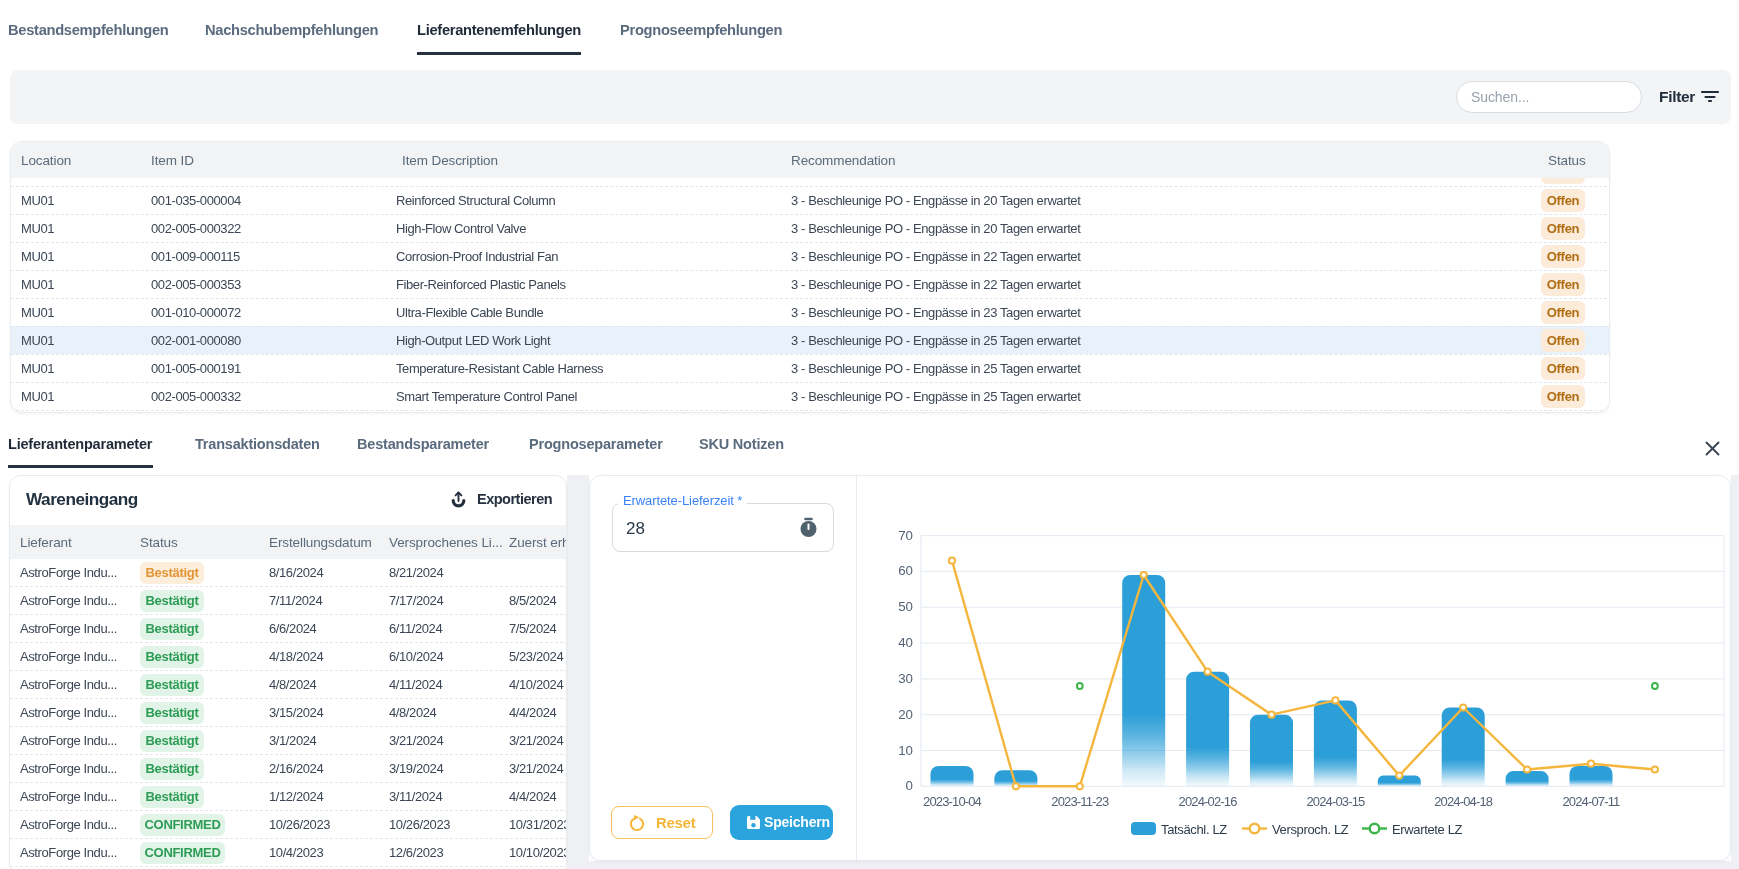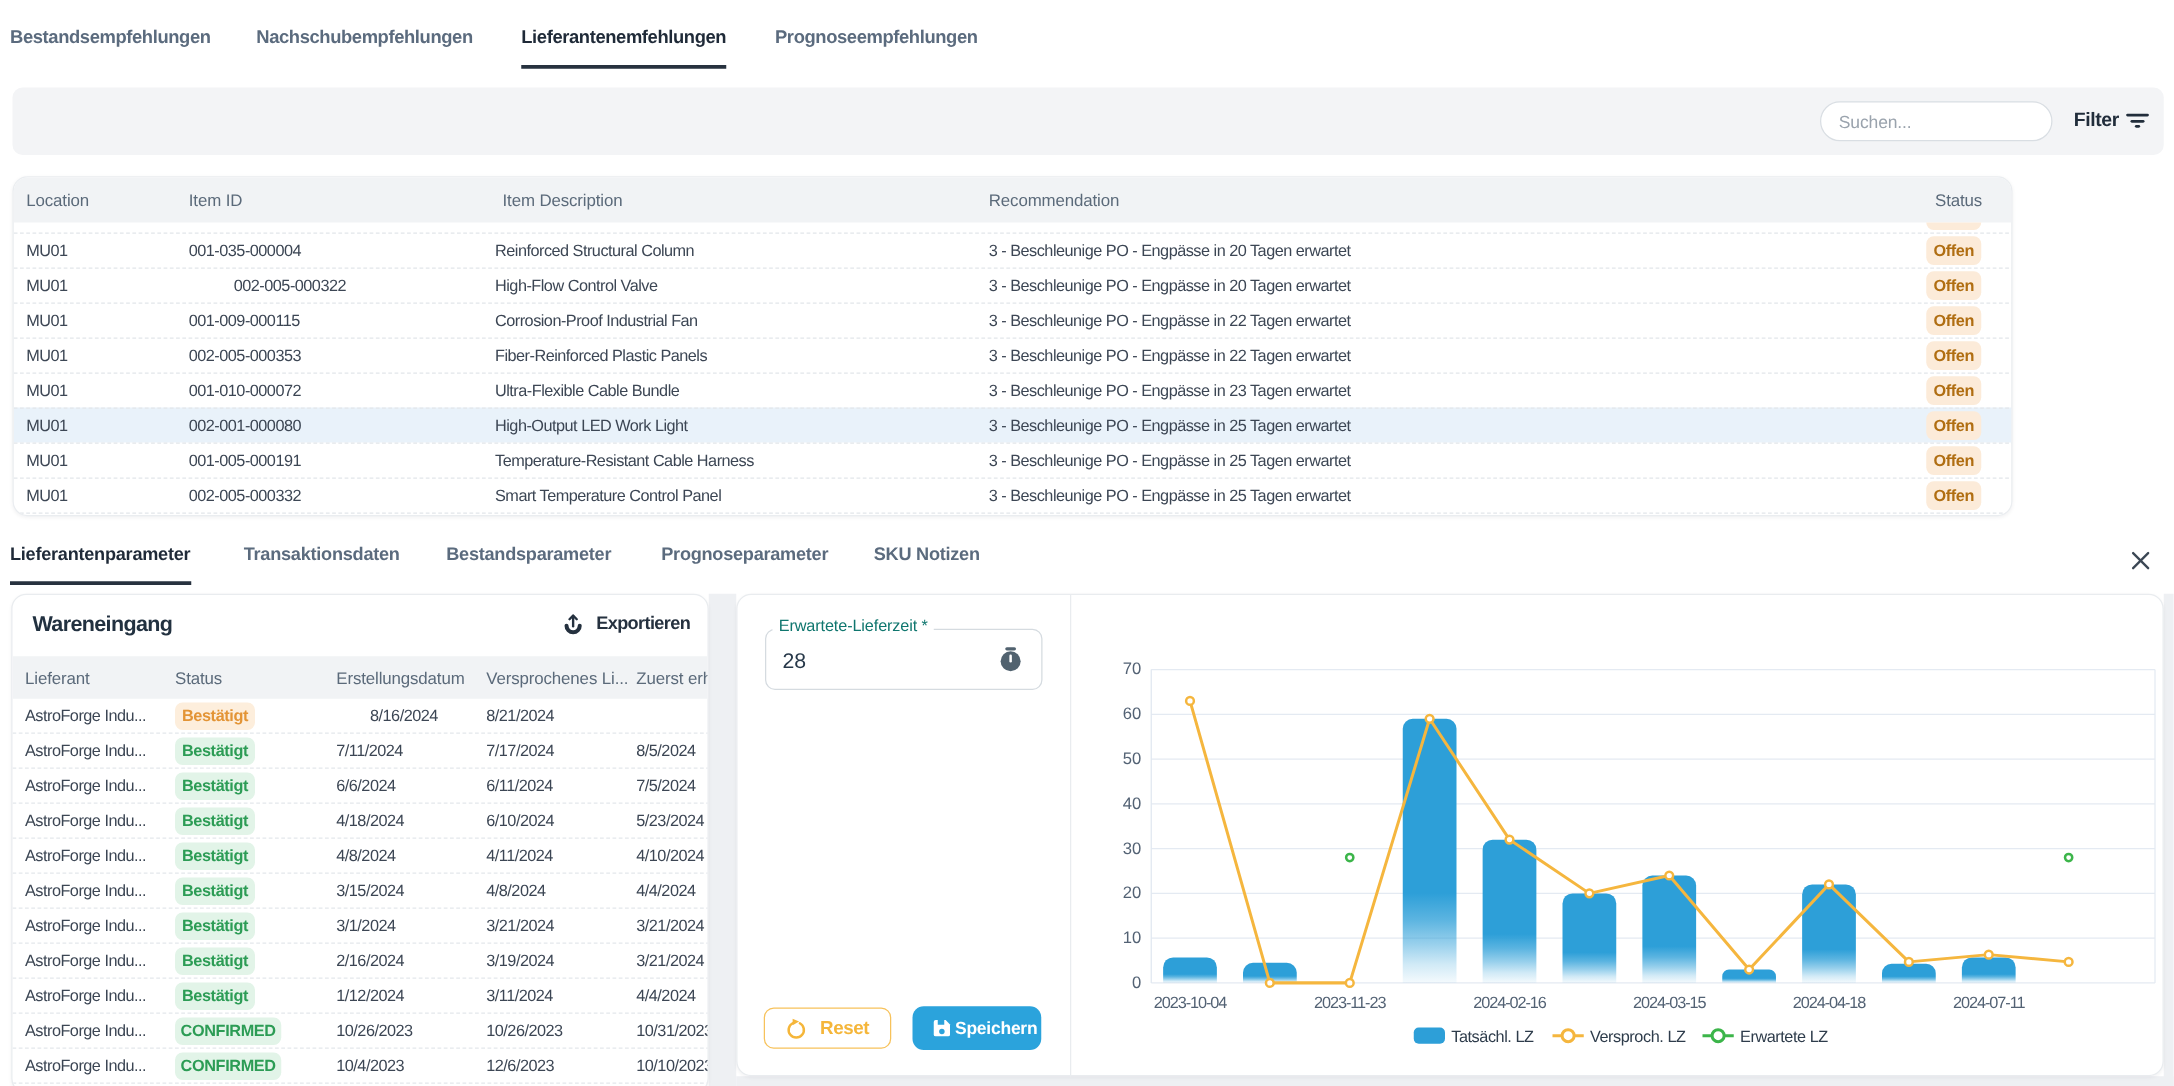--- a/index.html
+++ b/index.html
@@ -78,21 +78,21 @@
           <line x1="9" y1="8.2" x2="9" y2="12.6" stroke="#98a0a9" stroke-width="1.9" stroke-linecap="round"></line>
           <circle cx="9" cy="5.4" r="1.1" fill="#98a0a9"></circle>
         </svg></div>
 <div class="ic" style="left:1696px;top:5px;"><svg width="18" height="18" viewBox="0 0 18 18">
           <circle cx="9" cy="9" r="7.7" fill="none" stroke="#f2b43c" stroke-width="1.9"></circle>
           <path d="M9 4.8 L9 9 L12.6 9" fill="none" stroke="#f2b43c" stroke-width="1.9" stroke-linecap="round" stroke-linejoin="round"></path>
         </svg></div>
 </div>
 <div class="abs" style="left:0;top:71.5px;width:1721px;height:28px;border-top:1px dashed #e2e6ea;">
       <div class="cell" style="left:10px;top:6px;">MU01</div>
-<div class="cell" style="left:140px;top:6px;margin-left:36px;">002-005-000322</div>
+<div class="cell" style="left:140px;top:6px;">002-005-000322</div>
 <div class="cell" style="left:385px;top:6px;">High-Flow Control Valve</div>
 <div class="cell" style="left:780px;top:6px;">3 - Beschleunige PO - Engpässe in 20 Tagen erwartet</div>
 <div class="badge" style="left:1530px;top:2.5px;width:44px;height:23px;line-height:23px;background:#fcebd9;color:#b06e12;">Offen</div>
 <div class="ic" style="left:1602px;top:5px;"><svg width="18" height="18" viewBox="0 0 18 18">
           <path d="M3.2 9.5 L6.9 13.2 L14.2 4.8" fill="none" stroke="#2ca04a" stroke-width="2.3" stroke-linecap="round" stroke-linejoin="round"></path>
         </svg></div>
 <div class="ic" style="left:1633px;top:5px;"><svg width="19" height="18" viewBox="0 0 19 18">
           <path d="M1.5 9 C4 4.8 7 3.4 9.5 3.4 C12 3.4 15 4.8 17.5 9 C15 13.2 12 14.6 9.5 14.6 C7 14.6 4 13.2 1.5 9 Z" fill="none" stroke="#44b1e2" stroke-width="1.9"></path>
           <circle cx="9.5" cy="9" r="2.2" fill="none" stroke="#44b1e2" stroke-width="1.8"></circle>
         </svg></div>
@@ -273,21 +273,21 @@
 <div class="abs" style="left:467px;top:15px;font-size:14.5px;font-weight:700;color:#25313f;letter-spacing:-0.5px;">Exportieren</div>
 <div class="abs" style="left:0;top:49px;width:558px;height:34px;background:#f1f3f5;"></div>
 <div class="hdrtxt" style="left:10px;top:59px;">Lieferant</div>
 <div class="hdrtxt" style="left:130px;top:59px;">Status</div>
 <div class="hdrtxt" style="left:259px;top:59px;">Erstellungsdatum</div>
 <div class="hdrtxt" style="left:379px;top:59px;">Versprochenes Li...</div>
 <div class="hdrtxt" style="left:499px;top:59px;">Zuerst erhalten</div>
 <div class="abs" style="left:0;top:83px;width:558px;height:28px;border-bottom:1px dashed #e3e7ec;">
       <div class="cell" style="left:10px;top:6px;">AstroForge Indu...</div>
       <div class="badge" style="left:130px;top:3px;width:64px;height:22px;line-height:22px;background:#fdeedc;color:#e39435;">Bestätigt</div>
-      <div class="cell" style="left:259px;top:6px;margin-left:27px;">8/16/2024</div>
+      <div class="cell" style="left:259px;top:6px;">8/16/2024</div>
       <div class="cell" style="left:379px;top:6px;">8/21/2024</div>
       <div class="cell" style="left:499px;top:6px;"></div>
     </div>
 <div class="abs" style="left:0;top:111px;width:558px;height:28px;border-bottom:1px dashed #e3e7ec;">
       <div class="cell" style="left:10px;top:6px;">AstroForge Indu...</div>
       <div class="badge" style="left:130px;top:3px;width:64px;height:22px;line-height:22px;background:#e2f4e8;color:#2c9c55;">Bestätigt</div>
       <div class="cell" style="left:259px;top:6px;">7/11/2024</div>
       <div class="cell" style="left:379px;top:6px;">7/17/2024</div>
       <div class="cell" style="left:499px;top:6px;">8/5/2024</div>
     </div>
@@ -351,21 +351,21 @@
       <div class="cell" style="left:10px;top:6px;">AstroForge Indu...</div>
       <div class="badge" style="left:130px;top:3px;width:85px;height:22px;line-height:22px;background:#e2f4e8;color:#2c9c55;">CONFIRMED</div>
       <div class="cell" style="left:259px;top:6px;">10/4/2023</div>
       <div class="cell" style="left:379px;top:6px;">12/6/2023</div>
       <div class="cell" style="left:499px;top:6px;">10/10/2023</div>
     </div>
 </div>
 <div class="abs" style="left:589px;top:475px;width:1142px;height:386px;background:#fff;border:1px solid #e9ecef;border-radius:12px;box-shadow:0 1px 3px rgba(16,24,40,.05);">
 <div class="abs" style="left:266px;top:0;width:1px;height:386px;background:#e9ecef;"></div>
 <div class="abs" style="left:22px;top:27px;width:222px;height:49px;border:1.5px solid #d5dbe0;border-radius:8px;"></div>
-<div class="abs" style="left:28px;top:18px;background:#fff;padding:0 5px;font-size:13px;line-height:13px;color:#0f766e;letter-spacing:-0.1px;">Erwartete-Lieferzeit *</div>
+<div class="abs" style="left:28px;top:18px;background:#fff;padding:0 5px;font-size:13px;line-height:13px;color:#3b82f6;letter-spacing:-0.1px;">Erwartete-Lieferzeit *</div>
 <div class="abs" style="left:36px;top:43px;font-size:17px;color:#28394a;">28</div>
 <svg class="abs" style="left:208px;top:41px;" width="21" height="21" viewBox="0 0 21 21">
 <line x1="7.5" y1="2" x2="13.5" y2="2" stroke="#51626f" stroke-width="2.6" stroke-linecap="round"></line>
 <circle cx="10.5" cy="12" r="8" fill="#51626f"></circle>
 <line x1="10.5" y1="12" x2="10.5" y2="7.5" stroke="#fff" stroke-width="2" stroke-linecap="round"></line>
 </svg>
 <div class="abs" style="left:21px;top:330px;width:102px;height:33px;border:1px solid #f7c25b;border-radius:8px;">
 <svg class="abs" style="left:16px;top:7px;" width="18" height="18" viewBox="0 0 18 18">
 <path d="M11.9 4.6 a6.1 6.1 0 1 1 -5.8 0" fill="none" stroke="#f5b63a" stroke-width="2" stroke-linecap="round"></path>
 <path d="M6.1 6.2 L6.1 1.0 L11.3 3.1 Z" fill="#f5b63a" stroke="none"></path>

